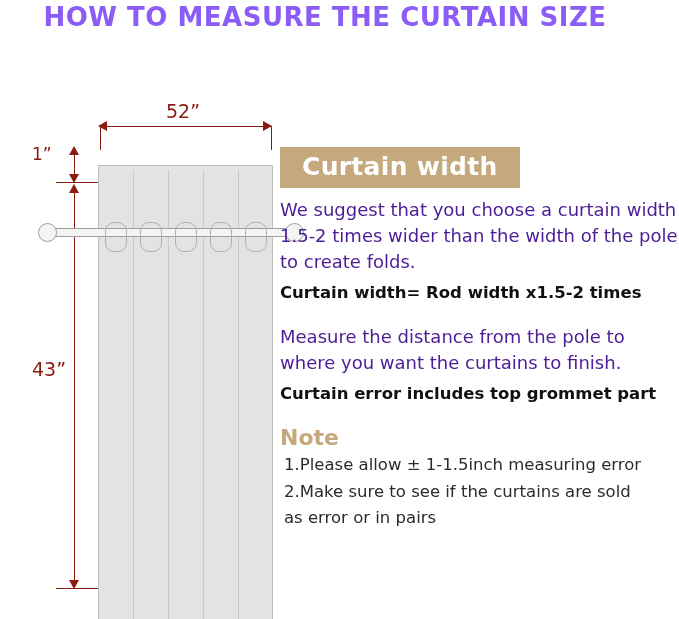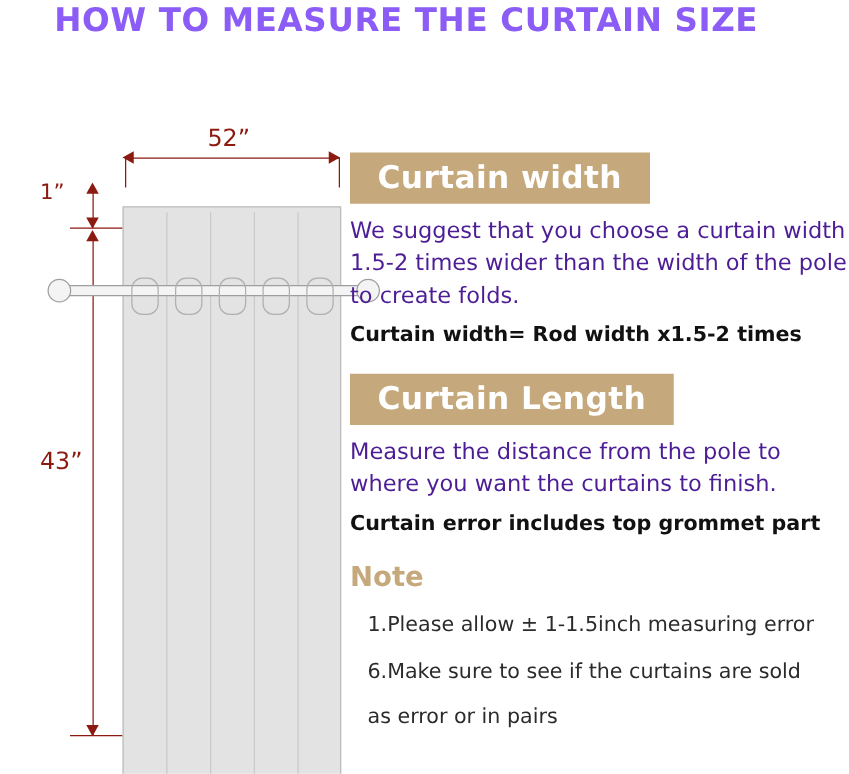--- a/index.html
+++ b/index.html
@@ -155,21 +155,21 @@
   }
   .band {
     background: #c5a87b;
     color: #ffffff;
     font-size: 25px;
     font-weight: bold;
     padding: 5px 22px 7px 22px;
     display: inline-block;
     letter-spacing: 0.3px;
   }
-  .band-wrap { margin-bottom: 9px; }
+  .band-wrap { margin-bottom: 9px; margin-top: 25px; }
   .para {
     font-size: 18px;
     line-height: 1.45;
     color: #4c1d95;
     margin: 0 0 8px 0;
   }
   .emph {
     font-size: 16.5px;
     font-weight: bold;
     color: #111111;
@@ -178,21 +178,21 @@
   .note-title {
     color: #c5a87b;
     font-size: 22px;
     font-weight: bold;
     margin: 0 0 2px 0;
   }
   .note-line {
     font-size: 16.5px;
     line-height: 1.35;
     color: #2b2b2b;
-    margin: 14px;
+    margin: 4px;
   }
 </style>
 </head>
 <body>
 
 <div class="title">HOW TO MEASURE THE CURTAIN SIZE</div>
 
 <div class="diagram">
 
   <div class="dim-line-h" style="left:70px; top:56px; width:172px;"></div>
@@ -233,23 +233,20 @@
 </div>
 
 <div class="content">
 
   <div class="band-wrap">
     <span class="band">Curtain width</span>
   </div>
   <p class="para">We suggest that you choose a curtain width 1.5-2 times wider than the width of the pole to create folds.</p>
   <p class="emph">Curtain width= Rod width x1.5-2 times</p>
 
-  <div class="band-wrap">
-    <span class="band">Curtain Length</span>
-  </div>
   <p class="para">Measure the distance from the pole to where you want the curtains to finish.</p>
   <p class="emph">Curtain error includes top grommet part</p>
 
   <p class="note-title">Note</p>
   <p class="note-line">1.Please allow ± 1-1.5inch measuring error</p>
-  <p class="note-line">6.Make sure to see if the curtains are sold</p>
+  <p class="note-line">2.Make sure to see if the curtains are sold</p>
   <p class="note-line">as error or in pairs</p>
 </div>
 
 </body></html>

